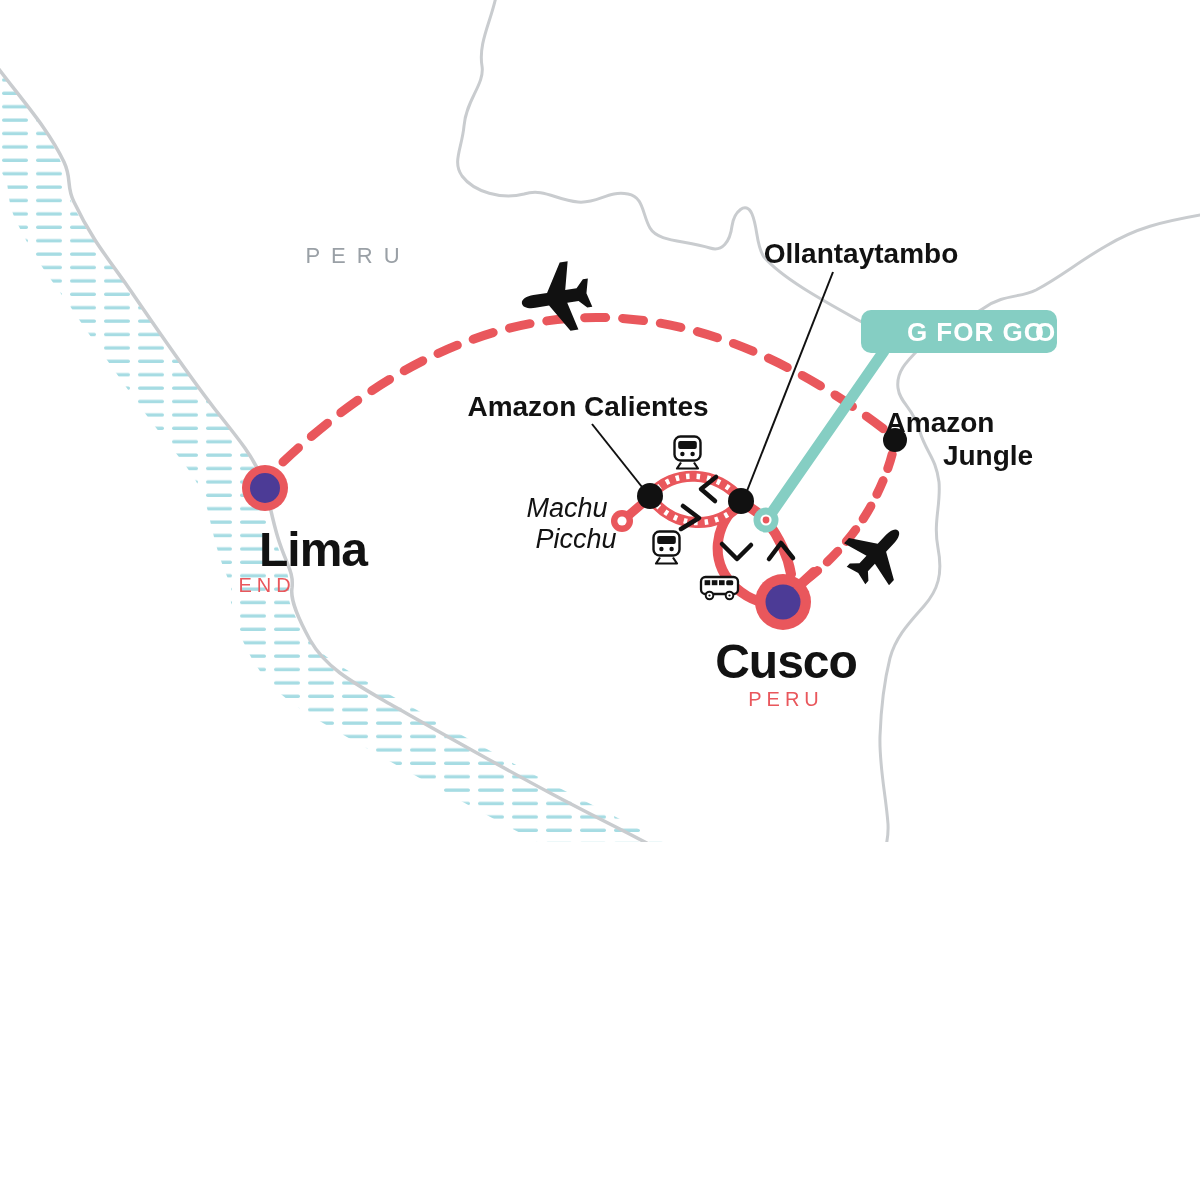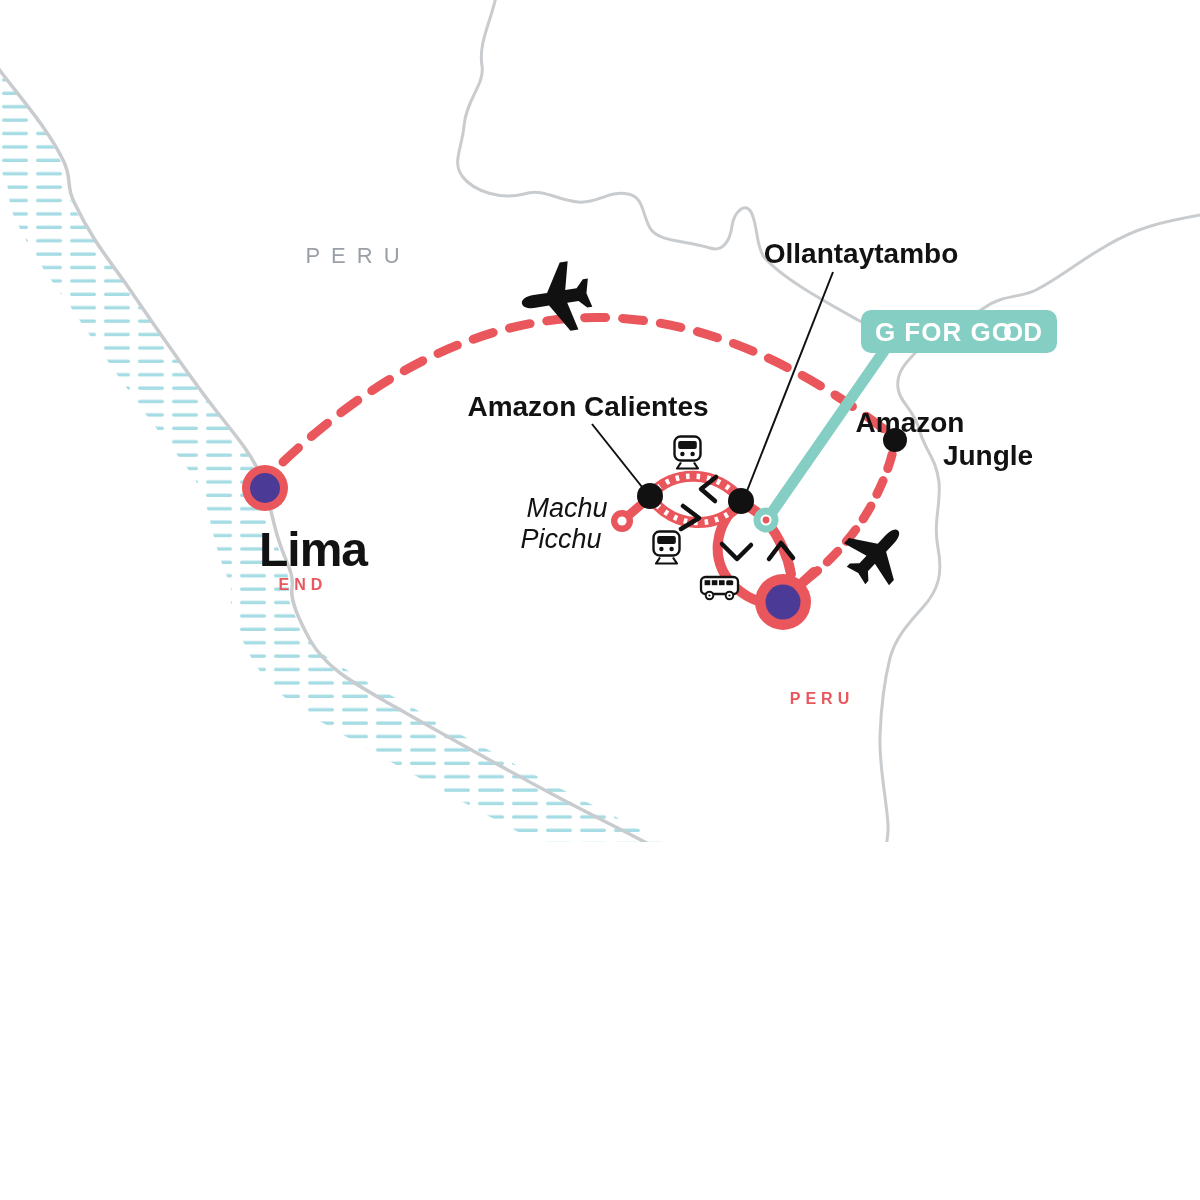--- a/index.html
+++ b/index.html
@@ -6,26 +6,26 @@
   #stage{
     position:relative;width:1200px;height:842px;overflow:hidden;
     background:#fff;font-family:"Liberation Sans",sans-serif;
   }
   #stage svg{position:absolute;left:0;top:0;}
   .label{
     position:absolute;transform:translate(-50%,-50%);
     white-space:nowrap;color:#121212;line-height:1;
   }
   .city-big{font-size:48px;font-weight:700;letter-spacing:-1px;}
-  .city-tag{font-size:16px;font-weight:700;color:#E9575C;letter-spacing:5px;margin-left:36px;}
+  .city-tag{font-size:20px;font-weight:400;color:#E9575C;letter-spacing:5px;}
   .city-med{font-size:28px;font-weight:700;}
   .city-italic{font-size:27px;font-style:italic;font-weight:500;}
   .country{font-size:22px;font-weight:400;color:#9AA0A6;letter-spacing:11px;}
   .badge-text{
-    font-size:26px;font-weight:700;color:#ffffff;letter-spacing:1px;
+    font-size:26px;font-weight:700;color:#ffffff;letter-spacing:1px;margin-left:32px;
   }
   .badge-oo{letter-spacing:-0.34em;padding-right:0.34em;}
 </style>
 </head>
 <body>
 
 <div id="stage">
 
   <svg viewBox="0 0 1200 1200" width="1200" height="1200">
     <defs>
@@ -174,27 +174,28 @@
     <use href="#plane-glyph" transform="translate(877,553) rotate(43) scale(2.05)" fill="#111"></use>
 
     <rect x="861" y="310" width="196" height="43" rx="10" fill="#85CEC3"></rect>
   </svg>
 
   <div class="label country" style="left:358px;top:256px;">PERU</div>
 
   <div class="label city-big" style="left:266px;top:550px;margin-left:47px;">Lima</div>
   <div class="label city-tag" style="left:267px;top:585px;">END</div>
 
+  <div class="label city-big" style="left:786px;top:662px;">Cusco</div>
   <div class="label city-tag" style="left:786px;top:699px;">PERU</div>
 
   <div class="label city-med" style="left:588px;top:407px;">Amazon Calientes</div>
 
   <div class="label city-italic" style="left:567px;top:508px;">Machu</div>
-  <div class="label city-italic" style="left:561px;top:539px;text-align:right;">Picchu</div>
+  <div class="label city-italic" style="left:576px;top:539px;text-align:right;">Picchu</div>
 
   <div class="label city-med" style="left:861px;top:254px;">Ollantaytambo</div>
 
-  <div class="label city-med" style="left:910px;top:423px;">Amazon</div>
+  <div class="label city-med" style="left:940px;top:423px;">Amazon</div>
   <div class="label city-med" style="left:988px;top:456px;">Jungle</div>
 
   <div class="label badge-text" style="left:959px;top:332px;"><span>G FOR G</span><span class="badge-oo">OO</span><span>D</span></div>
 
 </div>
 
 </body></html>

